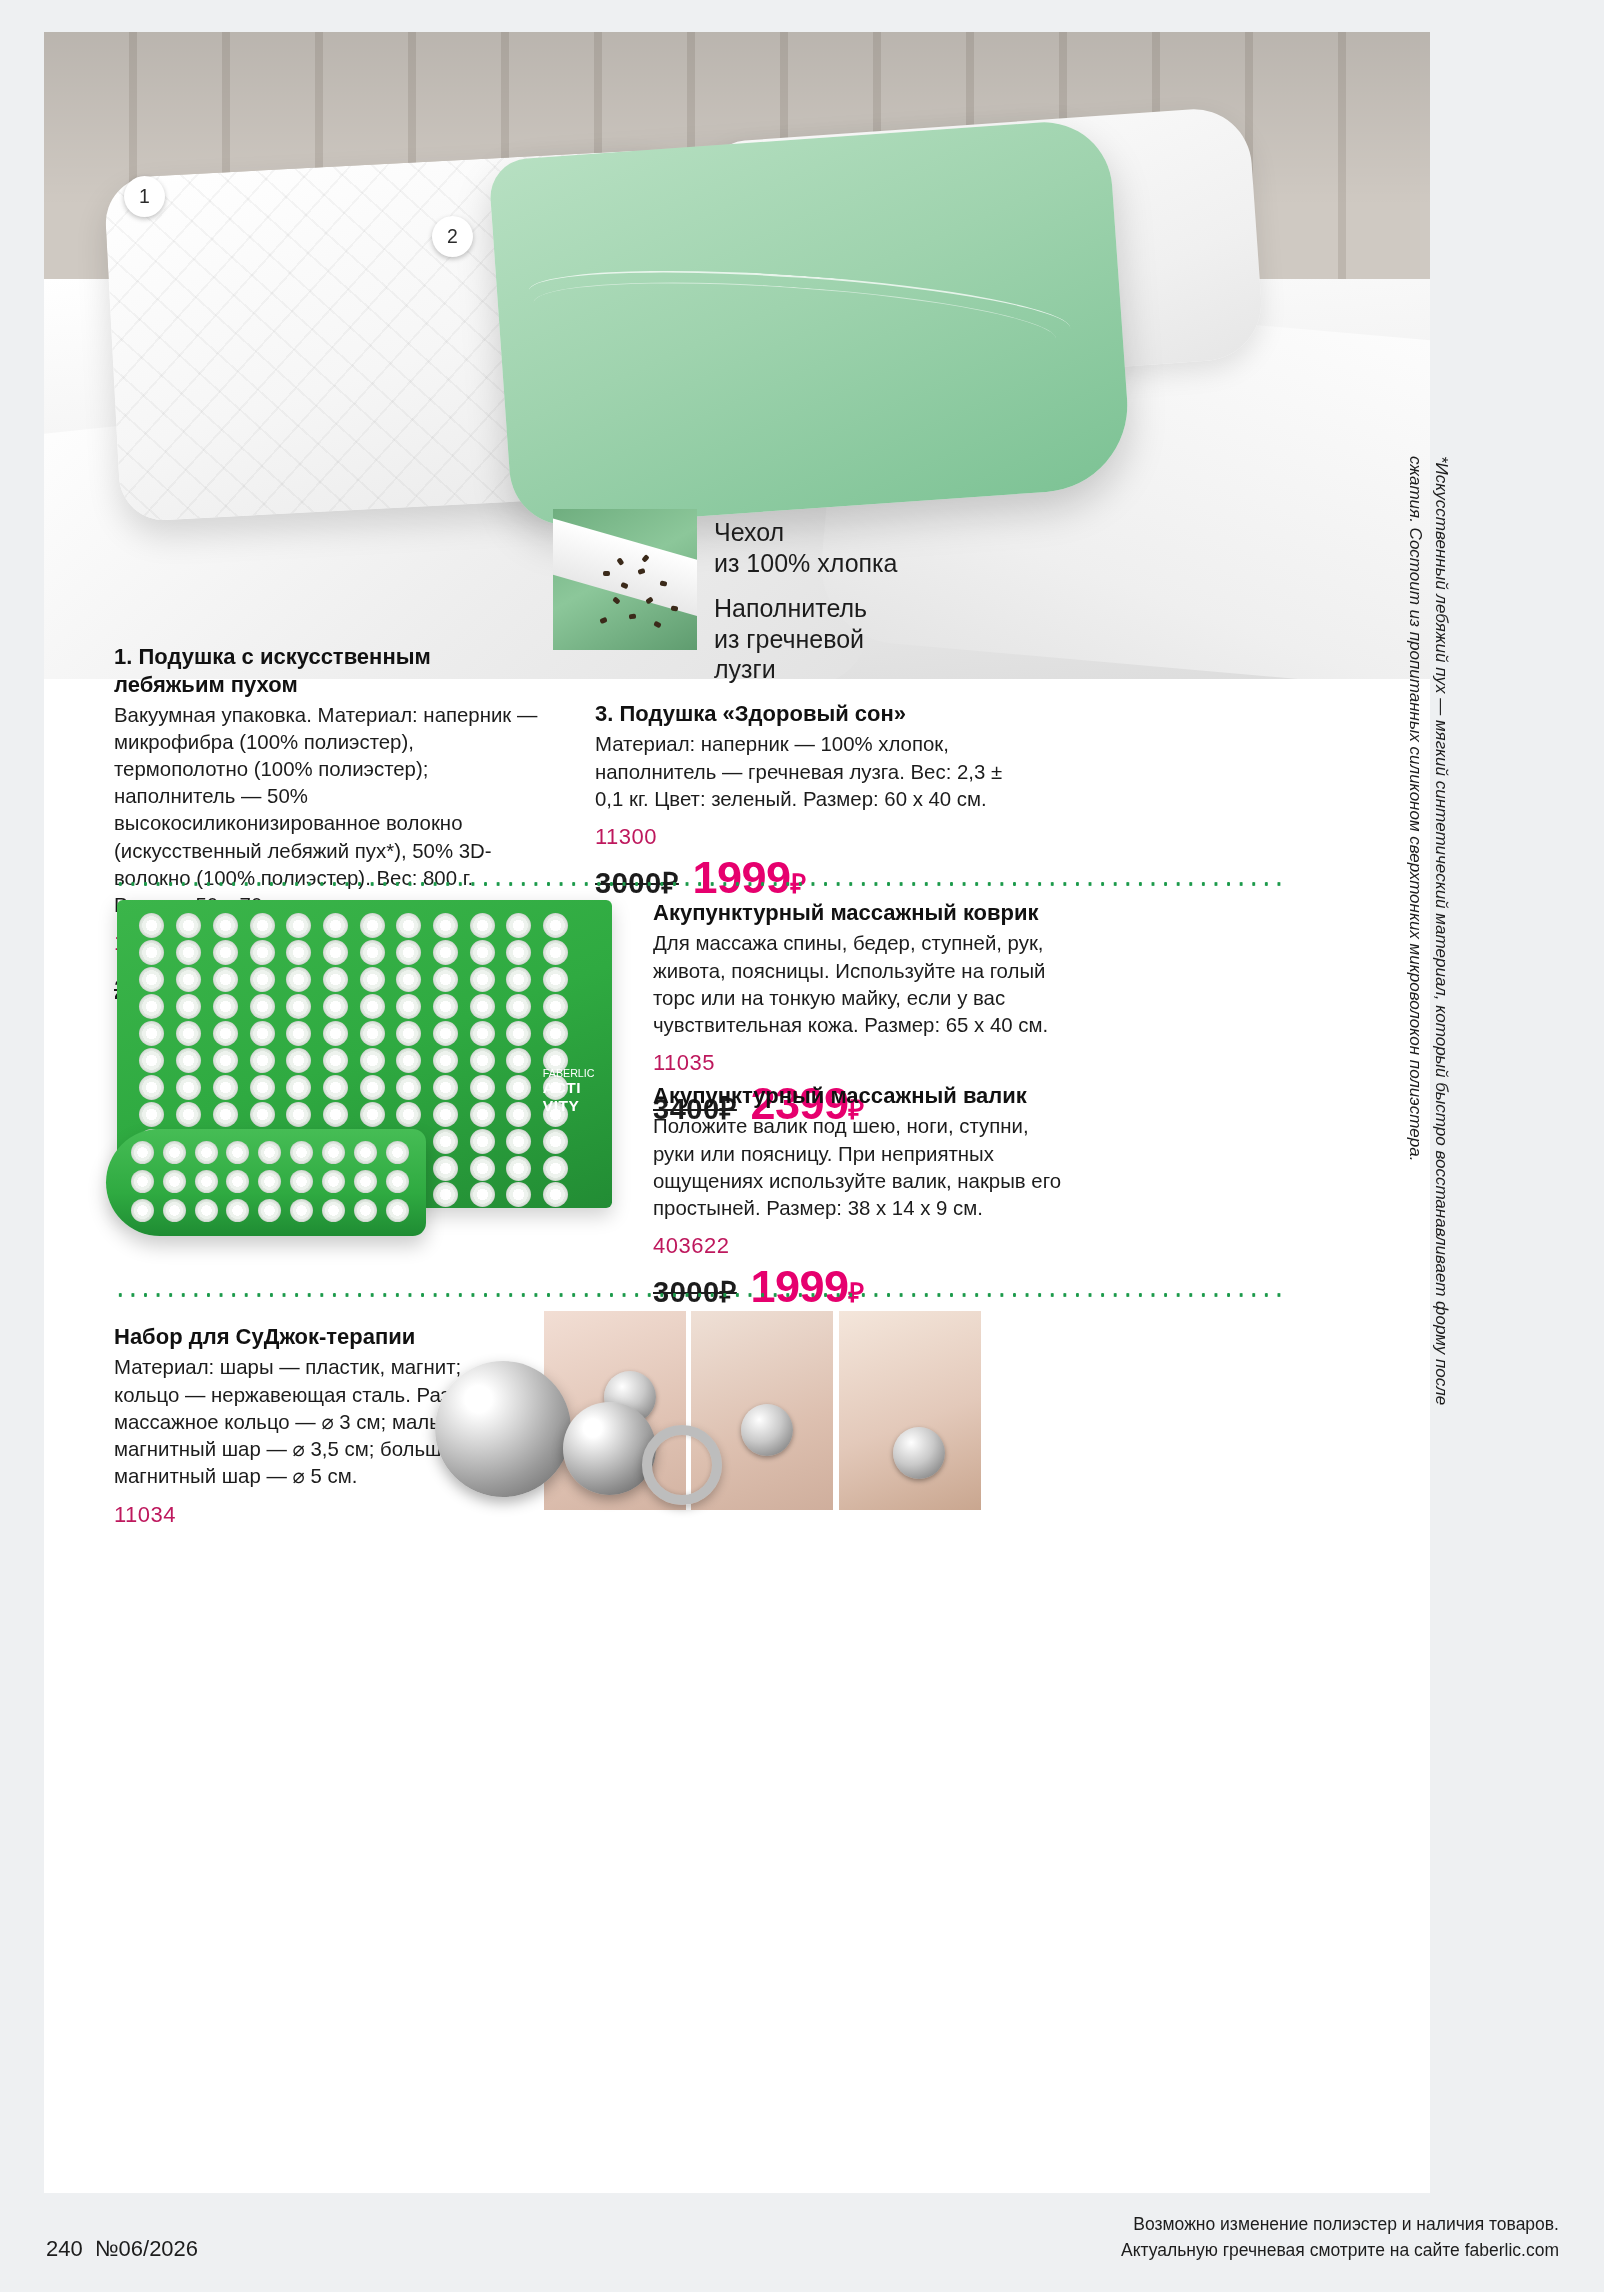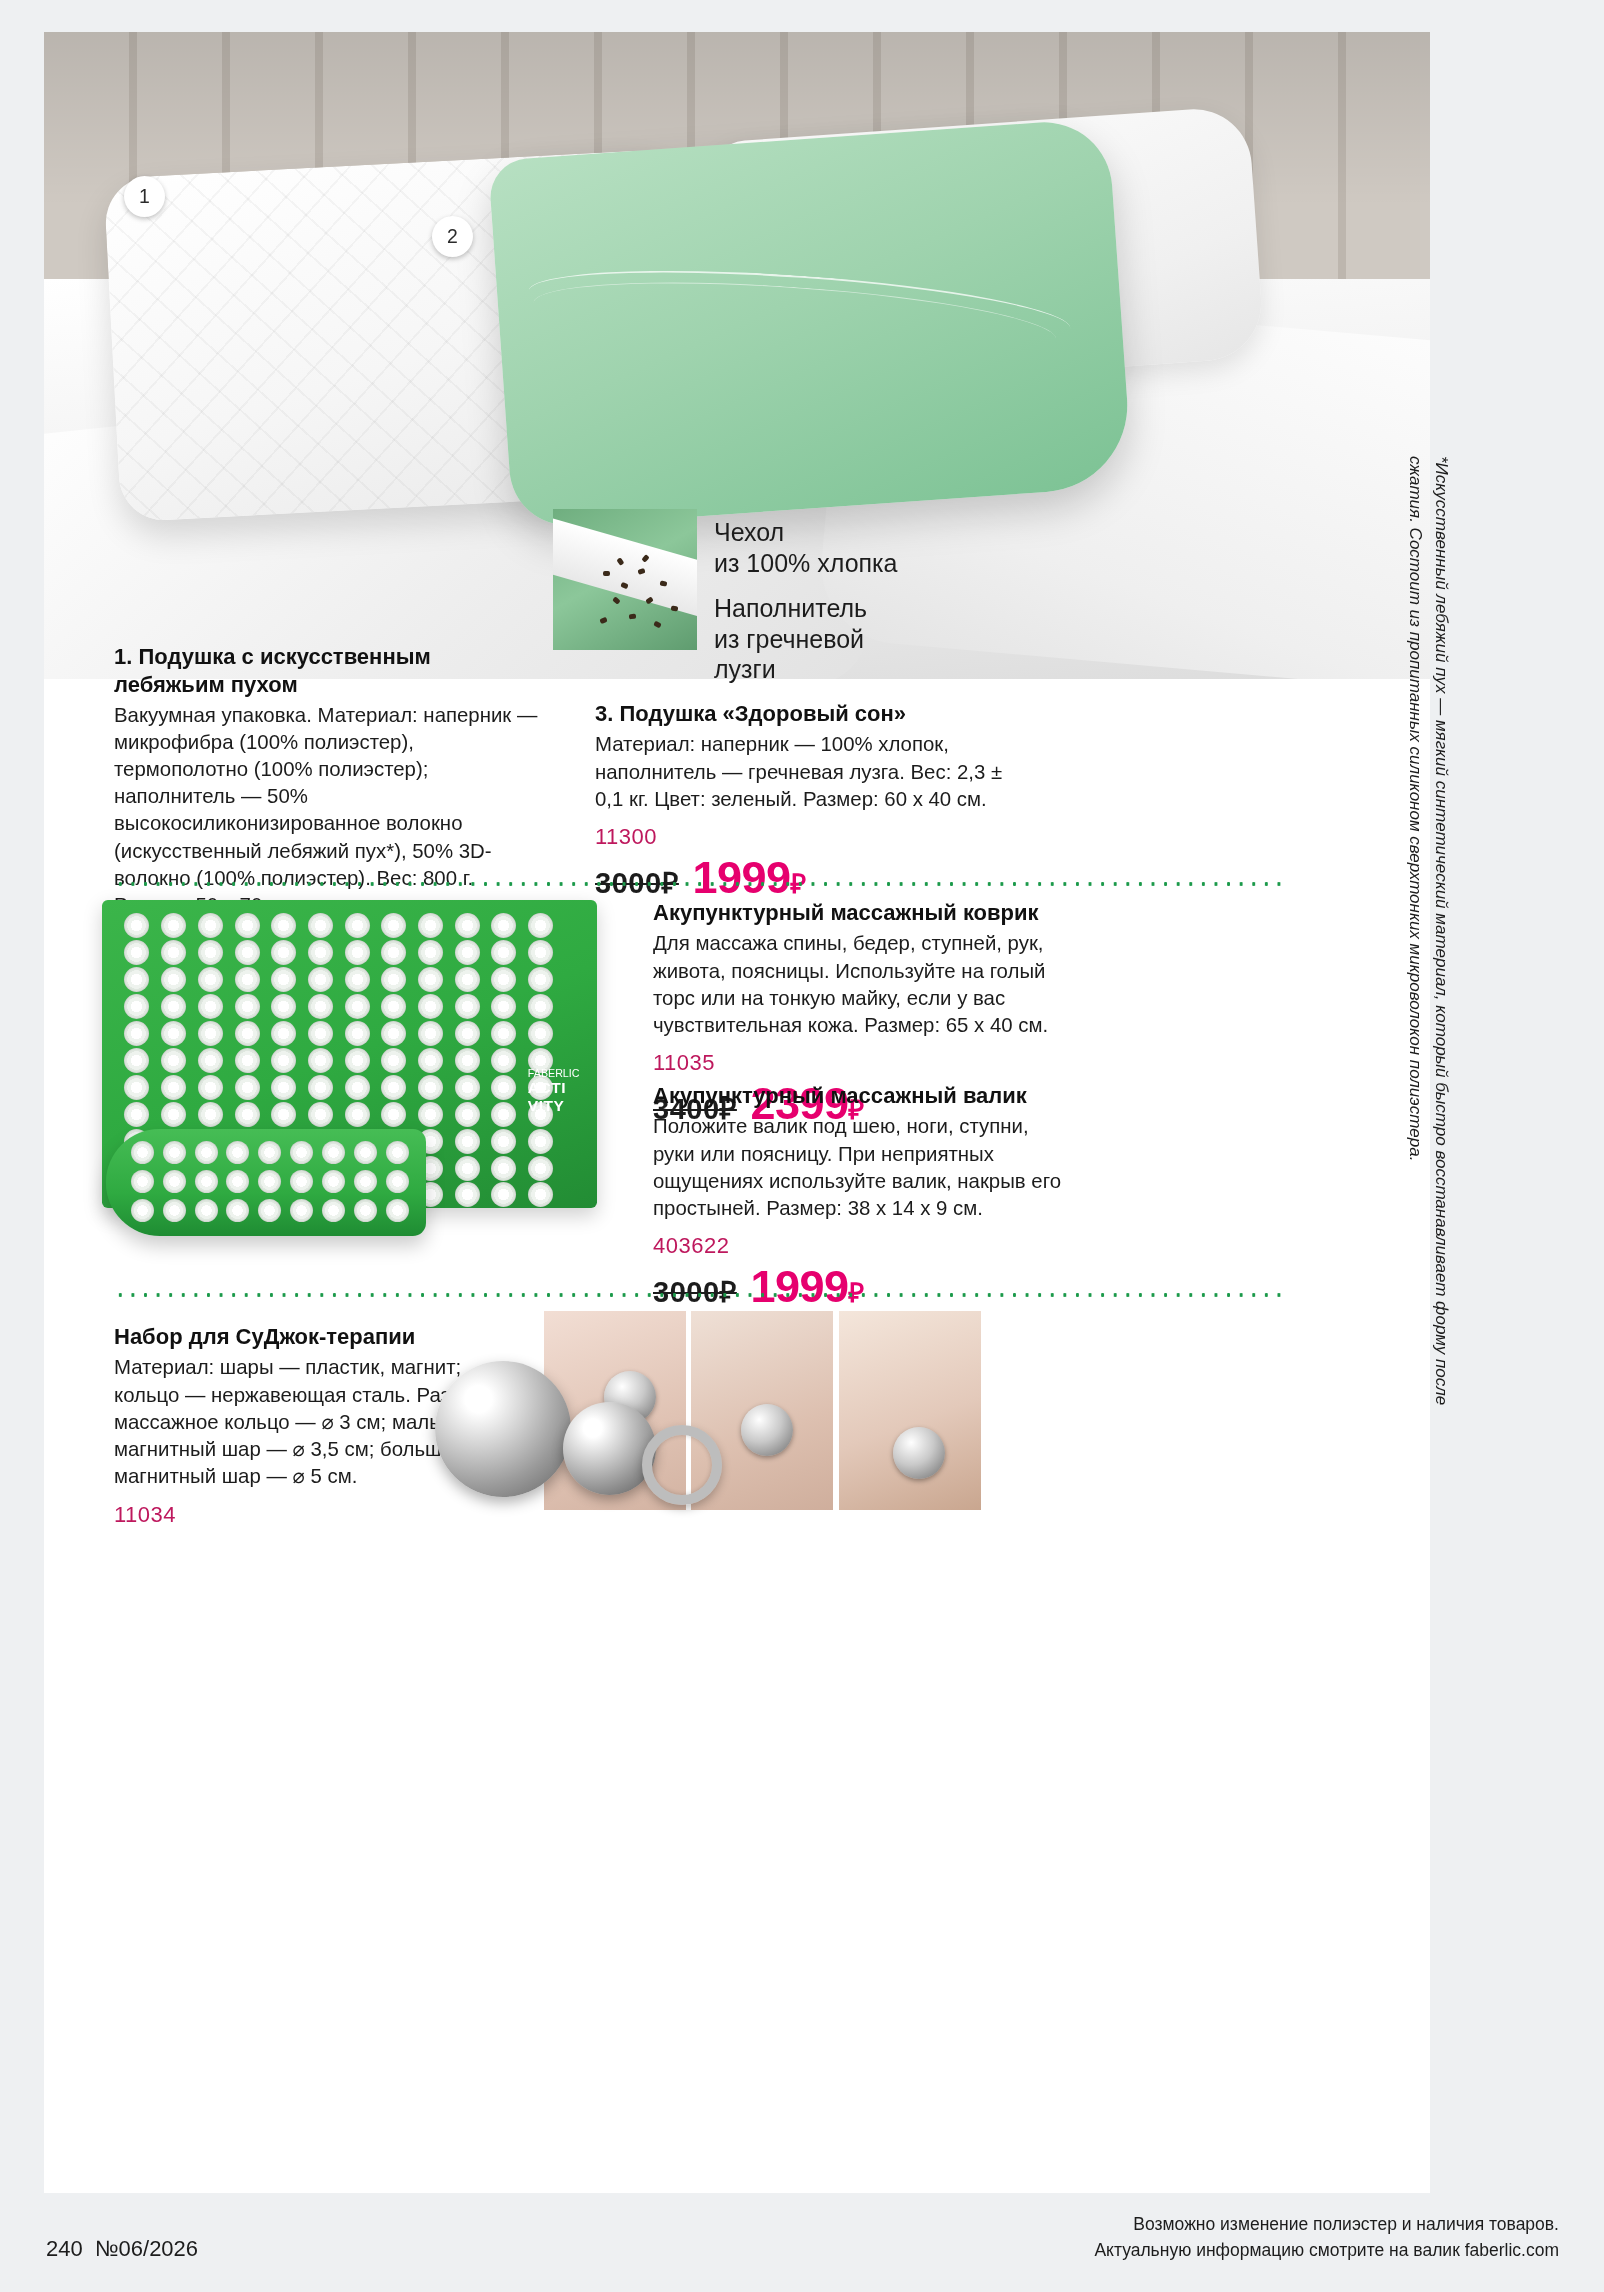--- a/index.html
+++ b/index.html
@@ -163,21 +163,21 @@
     background-repeat: repeat-x;
   }
   #sep1 { top:850px; }
   #sep2 { top:1261px; }
 
   
   .mat-wrap{
     position:absolute; left:25px; top:864px; width:543px; height:388px;
   }
   .mat{
-    position:absolute; left:33px; top:3.9px; width:495px; height:308px;
+    position:absolute; left:48px; top:3.9px; width:495px; height:308px;
     background: linear-gradient(160deg,#3bb54a 0%, #2faa41 50%, #228c34 100%);
     border-radius:5.8px;
     overflow:hidden;
     box-shadow: 0 7.8px 19.4px rgba(0,0,0,0.18);
   }
   .spikes{
     position:absolute; left:17.5px; top:13.6px; right:39px; bottom:13.6px;
     display:grid;
     grid-template-columns: repeat(12, 1fr);
     grid-template-rows: repeat(13, 1fr);
@@ -586,16 +586,16 @@
   </div>
 
   <div class="side-note">*Искусственный лебяжий пух — мягкий синтетический материал, который быстро восстанавливает форму после сжатия. Состоит из пропитанных силиконом сверхтонких микроволокон полиэстера.</div>
 
   <div class="footer-left">
     <span>240</span>
     &nbsp;<span>№06/2026</span>
   </div>
   <div class="footer-right">
     <div>Возможно изменение полиэстер и наличия товаров.</div>
-    <div>Актуальную информацию смотрите на валик faberlic.com</div>
+    <div>Актуальную гречневая смотрите на сайте faberlic.com</div>
   </div>
 </div>
 
 
 </body></html>

